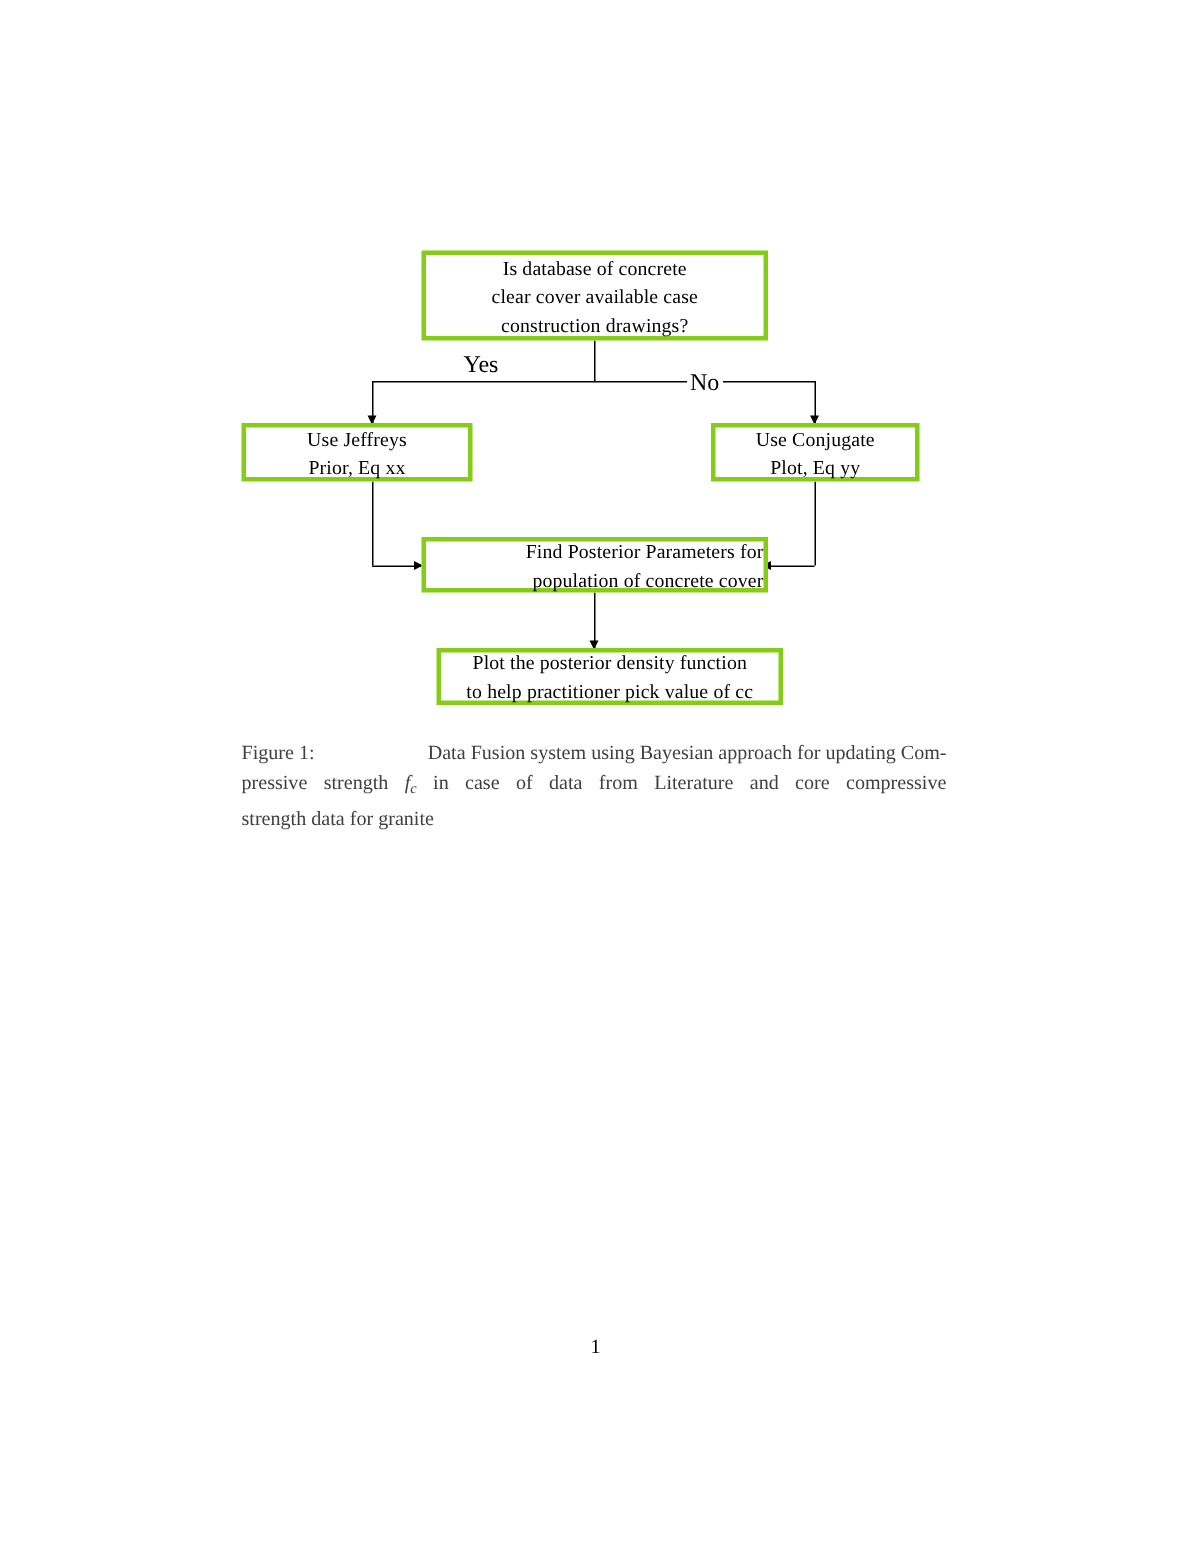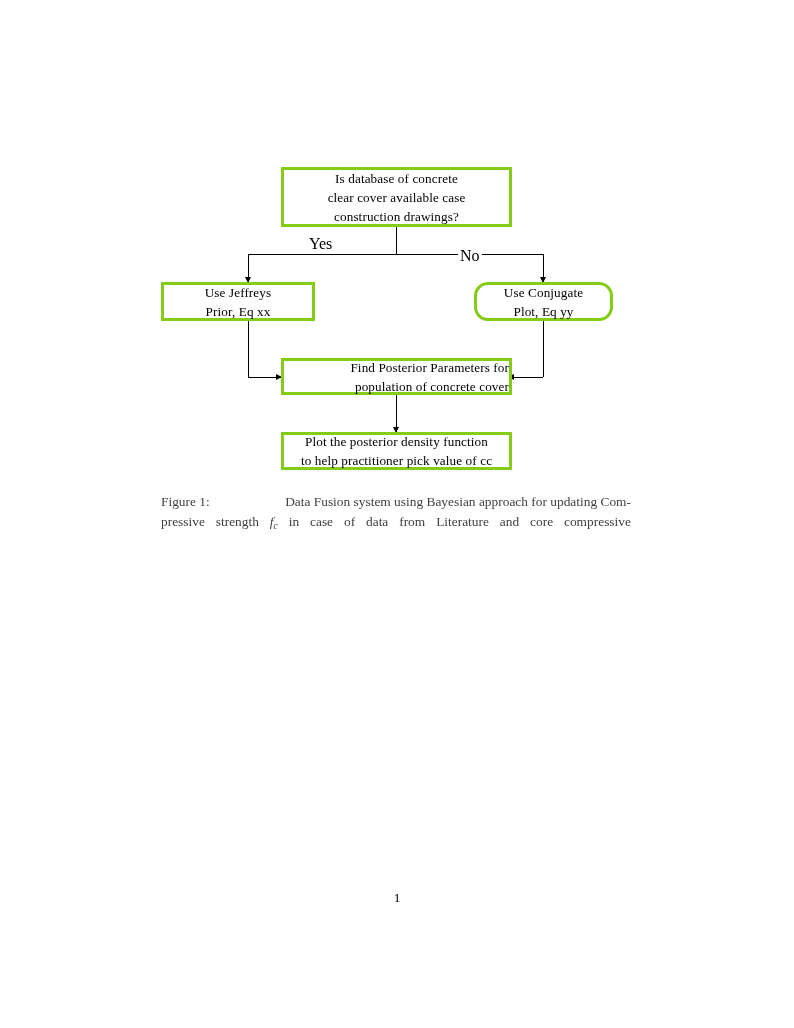--- a/index.html
+++ b/index.html
@@ -37,23 +37,23 @@
     text-align: center;
     font-size: 13.2px;
     line-height: 19px;
     letter-spacing: 0.1px;
     z-index: 3;
   }
   .node .ln { display: block; white-space: nowrap; }
 
   #node-decision { left: 281px; top: 167px; width: 231px; height: 60px; }
   #node-jeffreys  { left: 161px; top: 282px; width: 154px; height: 39px; }
-  #node-conjugate { left: 474px; top: 282px; width: 139px; height: 39px; border-radius: 14px; }
+  #node-conjugate { left: 474px; top: 282px; width: 139px; height: 39px; }
   #node-posterior { left: 281px; top: 358px; width: 231px; height: 37px; align-items: flex-end; }
-  #node-plot      { left: 281px; top: 432px; width: 231px; height: 38px; }
+  #node-plot      { left: 291px; top: 432px; width: 231px; height: 38px; }
 
   
   .edge {
     position: absolute;
     background: #000000;
     z-index: 1;
   }
   .h { height: 1px; }
   .v { width: 1px; }
 
@@ -226,17 +226,18 @@
       <span>in</span>
       <span>case</span>
       <span>of</span>
       <span>data</span>
       <span>from</span>
       <span>Literature</span>
       <span>and</span>
       <span>core</span>
       <span>compressive</span>
     </span>
+    <span class="cap-line">strength data for granite</span>
   </div>
 
   <div id="page-number">1</div>
 
 </div>
 
 </body></html>

